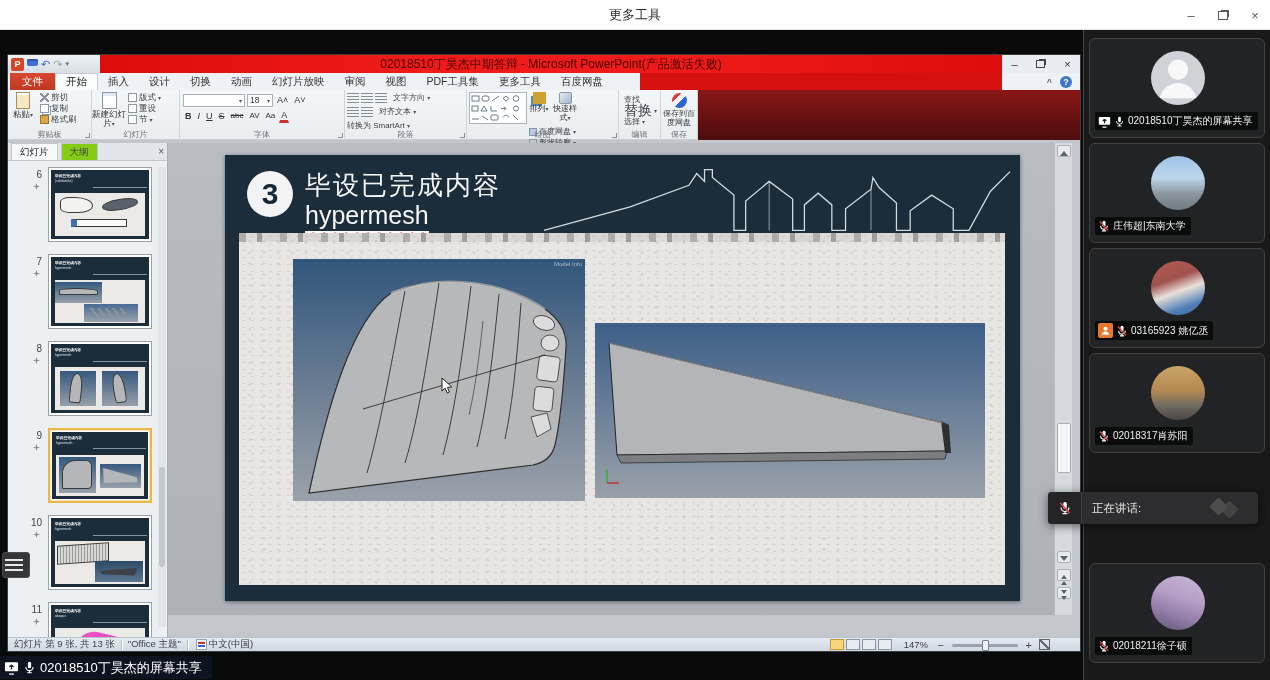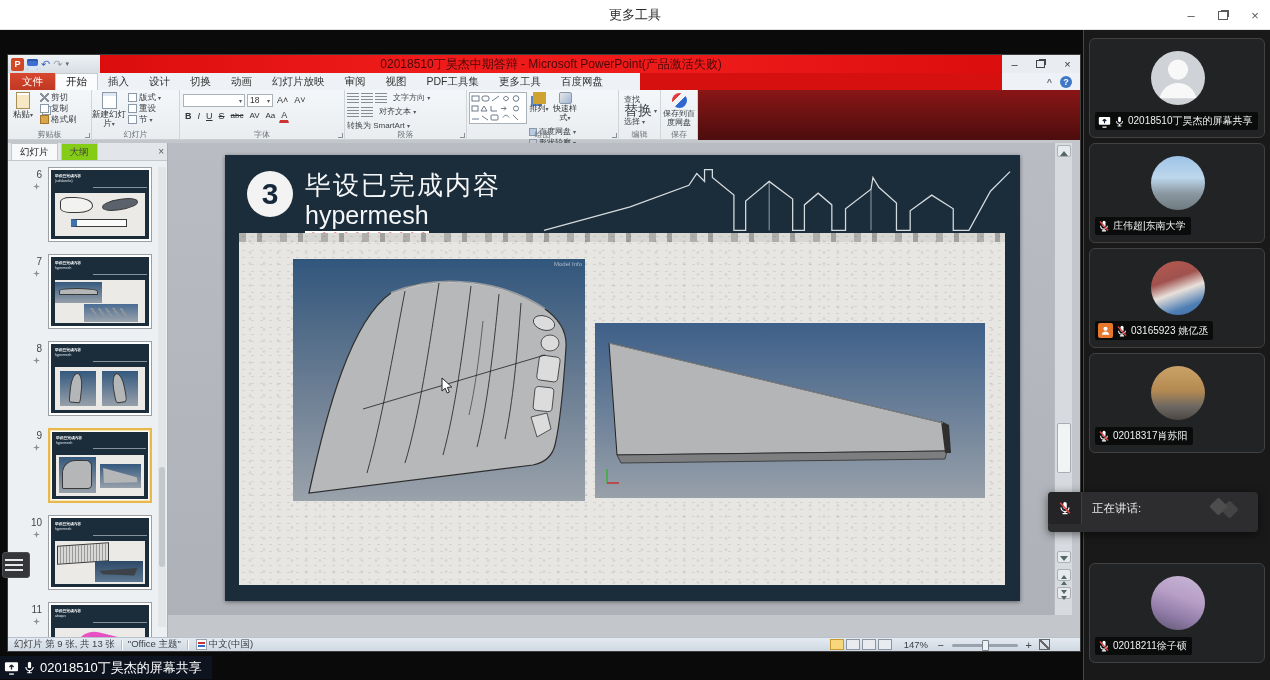--- a/index.html
+++ b/index.html
@@ -148,21 +148,21 @@
   .av3{background:linear-gradient(160deg,#b85a50,#a0524e 35%,#e8e0da 55%,#4f7fb5 80%,#3d6ba3)}
   .av4{background:linear-gradient(180deg,#caa368,#b58a52 45%,#6e6862 75%,#4a4642)}
   .av5{background:linear-gradient(180deg,#dfe8ee,#9cc0dd 40%,#d8c9a8 70%,#7f8fa0)}
   .av6{background:linear-gradient(200deg,#c8b8d8,#b79ec6 40%,#8f7ba6 70%,#5d5470)}
   .plabel{position:absolute;left:5px;bottom:7px;max-width:166px;background:rgba(5,5,5,.8);border-radius:2px;display:flex;align-items:center;gap:3px;padding:2px 5px 2px 3px}
   .pname{font-size:10px;color:#f0f0f0;white-space:nowrap;overflow:hidden}
   .icw{color:#fff;flex:0 0 auto;display:block}
   .badge-host{width:15px;height:15px;background:#e8772e;border-radius:2px;display:flex;align-items:center;justify-content:center;flex:0 0 auto}
 
   
-  .speaking{position:absolute;left:1048px;top:492px;width:210px;height:40px;background:#2d2d2f;border-radius:4px;box-shadow:0 2px 10px rgba(0,0,0,.55);z-index:50}
+  .speaking{position:absolute;left:1048px;top:492px;width:210px;height:32px;background:#2d2d2f;border-radius:4px;box-shadow:0 2px 10px rgba(0,0,0,.55);z-index:50}
   .spk-micbox{position:absolute;left:0;top:0;width:34px;height:32px;background:#242426;border-radius:4px 0 0 4px;display:flex;align-items:center;justify-content:center;border-right:1px solid #3f3f42}
   .spk-text{position:absolute;left:44px;top:0;line-height:32px;font-size:11.5px;color:#e8e8e8}
   .spk-logo{position:absolute;right:16px;top:8px;width:30px;height:16px;opacity:.35}
   .rhomb{position:absolute;width:13px;height:13px;background:#8a8a8a;transform:rotate(45deg);border-radius:2px}
   .rhomb.r2{left:11px;top:3px;opacity:.7}
 
   
   .share-banner{position:absolute;left:0;top:626px;height:23px;background:#0e1320;display:flex;align-items:center;gap:4px;padding:0 10px 0 4px;z-index:40}
   .sb-text{font-size:13px;color:#fff;white-space:nowrap}
   .note-toggle{position:absolute;left:2px;top:522px;width:28px;height:26px;background:#34363a;border:1px solid #4a4c50;border-radius:3px;display:flex;flex-direction:column;justify-content:center;gap:3px;padding-left:5px;z-index:40}

